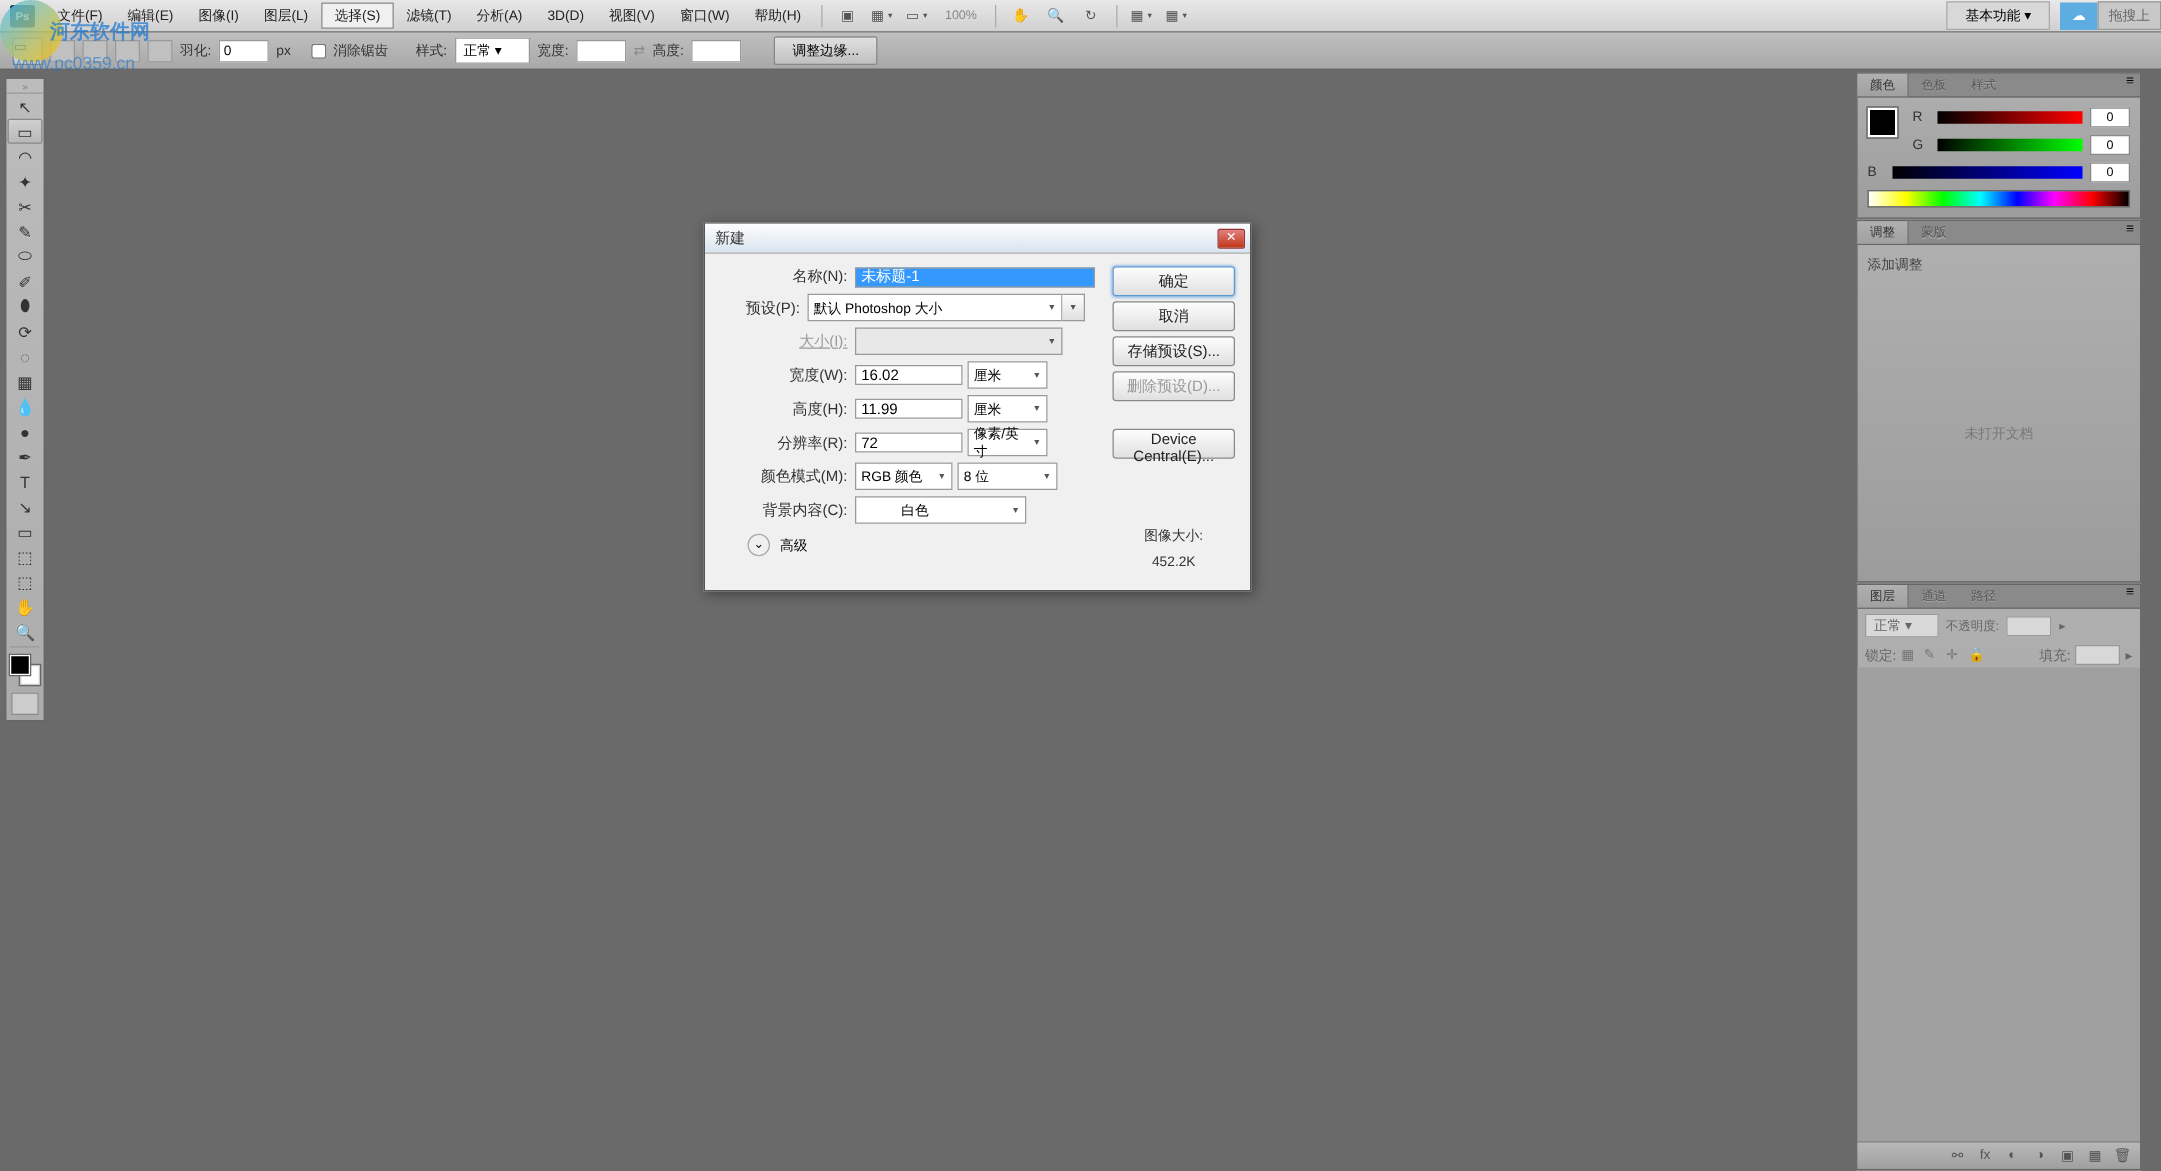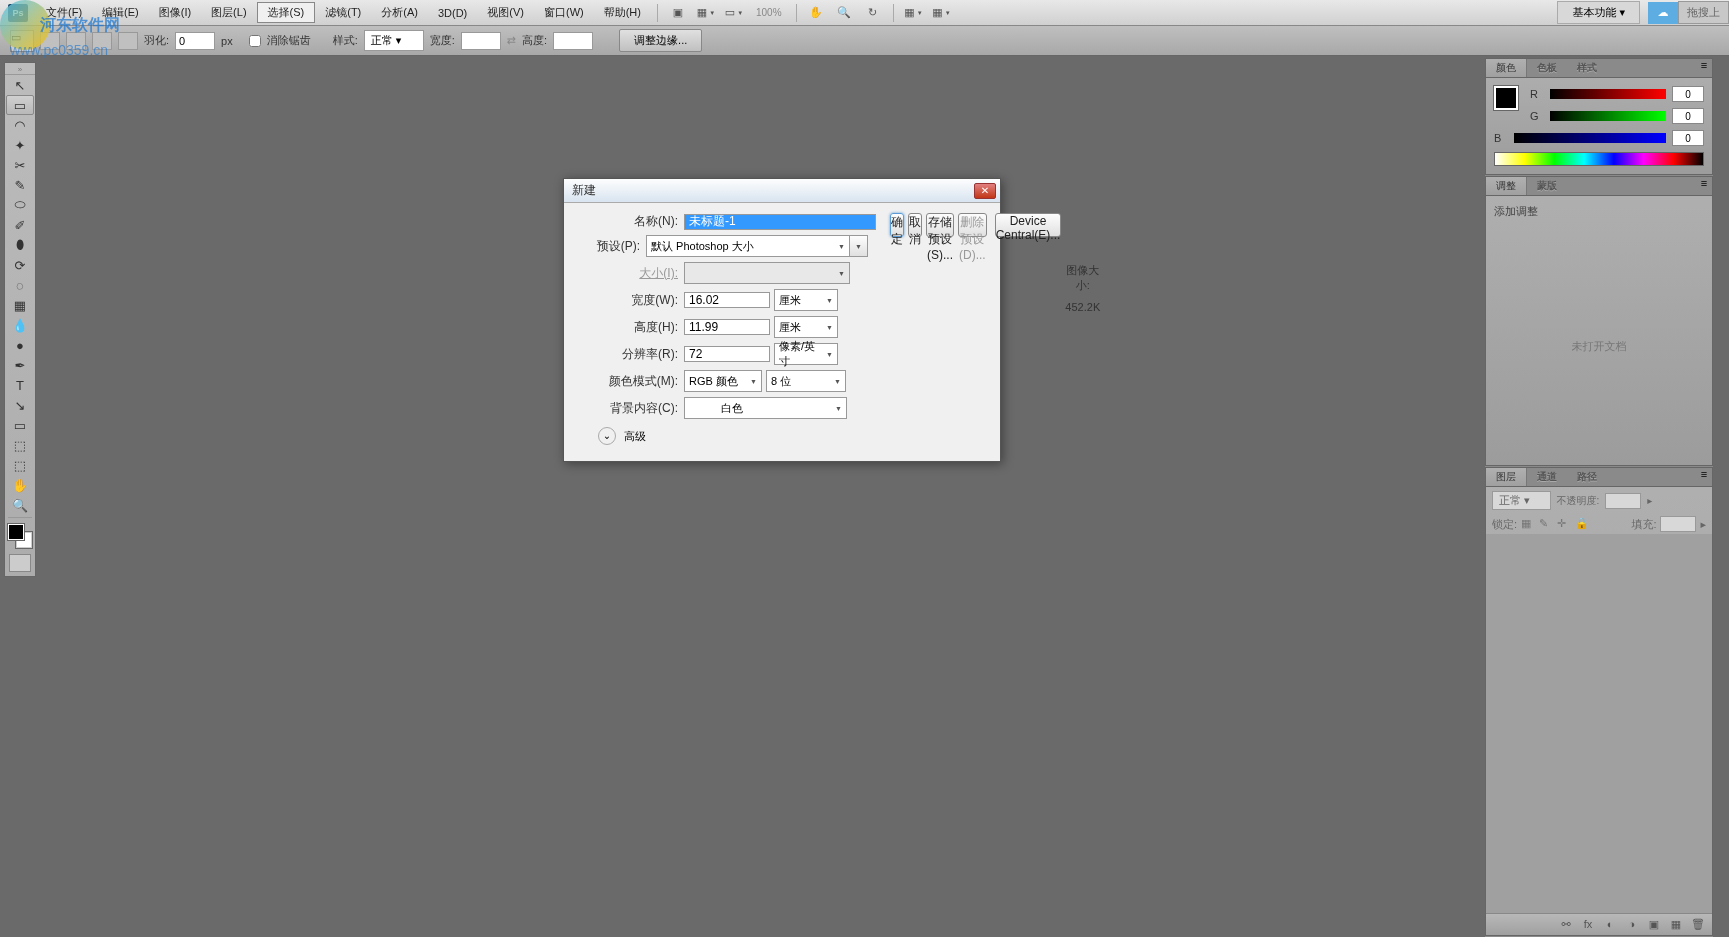--- a/index.html
+++ b/index.html
@@ -48,21 +48,21 @@
 .color-fg { width: 16px; height: 16px; background: #000; border: 1px solid #fff; position: absolute; top: 0; left: 0; outline: 1px solid #666; }
 .color-bg { width: 16px; height: 16px; background: #fff; border: 1px solid #ccc; position: absolute; bottom: 0; right: 0; outline: 1px solid #666; }
 .quickmask { width: 22px; height: 18px; margin: 2px auto; border: 1px solid #888; background: #ccc; }
 .canvas { position: absolute; left: 40px; top: 66px; right: 240px; bottom: 0; background: #6a6a6a; }
 .right-panels { position: absolute; right: 16px; top: 58px; width: 228px; bottom: 0; display: flex; flex-direction: column; background: #8a8a8a; }
 
 .panel { background: linear-gradient(#b0b0b0, #9c9c9c); border: 1px solid #666; margin-bottom: 1px; }
 .panel-tabs { display: flex; background: #8a8a8a; height: 19px; border-bottom: 1px solid #666; }
 .panel-tab { padding: 2px 10px; color: #333; font-size: 10px; cursor: pointer; }
 .panel-tab.active { background: linear-gradient(#b0b0b0, #a0a0a0); border-right: 1px solid #777; }
-.panel-tab.inactive { color: #555; text-shadow: 0 1px 0 #aaa; font-weight: bold; }
+.panel-tab.inactive { color: #555; text-shadow: 0 1px 0 #aaa; }
 .panel-menu { margin-left: auto; width: 16px; text-align: center; }
 .panel-body { padding: 6px; min-height: 40px; }
 
 
 .color-panel .panel-body { padding: 8px; }
 .color-swatch-big { width: 24px; height: 24px; background: #000; border: 2px solid #fff; outline: 1px solid #666; float: left; margin-right: 12px; }
 .color-rgb-row { display: flex; align-items: center; margin-bottom: 6px; height: 16px; }
 .rgb-label { width: 14px; color: #333; }
 .rgb-slider { flex: 1; height: 10px; margin: 0 6px; }
 .rgb-slider.r { background: linear-gradient(to right, #000, #f00); }
@@ -88,36 +88,36 @@
 .layers-footer { height: 22px; background: linear-gradient(#b8b8b8, #a0a0a0); border-top: 1px solid #888; display: flex; align-items: center; justify-content: flex-end; padding: 0 6px; gap: 6px; }
 .footer-icon { width: 16px; height: 14px; color: #555; font-size: 11px; text-align: center; }
 
 
 .dialog { position: absolute; left: 563px; top: 178px; width: 438px; background: #F0F0F0; border: 1px solid #555; box-shadow: 2px 2px 10px rgba(0,0,0,0.4); }
 .dialog-titlebar { background: linear-gradient(#fdfdfd, #d8e4f0); height: 24px; display: flex; align-items: center; padding: 0 4px; border-bottom: 1px solid #aaa; }
 .dialog-title { flex: 1; padding-left: 4px; color: #333; font-size: 12px; }
 .dialog-close { width: 22px; height: 16px; background: linear-gradient(#e08080, #c23616); color: #fff; text-align: center; font-size: 10px; border: 1px solid #933; border-radius: 2px; line-height: 14px; }
 .dialog-body { padding: 10px 12px 16px; display: flex; gap: 14px; }
 .dialog-fields { flex: 1; }
-.dialog-buttons { width: 116px; display: flex; flex-direction: row; gap: 4px; }
+.dialog-buttons { width: 116px; display: flex; flex-direction: column; gap: 4px; }
 .field-row { display: flex; align-items: center; margin-bottom: 5px; }
 .field-label { width: 108px; text-align: right; padding-right: 6px; color: #333; font-size: 12px; }
 .field-label.disabled { color: #999; text-decoration: underline; }
 .field-input { border: 1px solid #999; background: #fff; height: 16px; padding: 0 4px; font-size: 12px; }
 .field-input.selected { background: #3399ff; color: #fff; }
 .field-input.name { width: 192px; }
 .field-input.num { width: 86px; }
 .field-select { border: 1px solid #999; background: #fff; height: 22px; padding: 0 4px; font-size: 12px; display: flex; align-items: center; justify-content: space-between; }
 .field-select::after { content: "▼"; font-size: 7px; color: #555; margin-left: 6px; }
 .field-select.preset { width: 204px; }
 .field-select.disabled { background: #e8e8e8; color: #aaa; width: 166px; }
 .field-select.unit { width: 64px; margin-left: 4px; }
 .field-select.mode { width: 78px; }
 .field-select.bits { width: 80px; margin-left: 4px; }
-.field-select.bg { width: 163px; padding-left: 36px; }
+.field-select.bg { width: 137px; padding-left: 36px; }
 .dlg-btn { background: linear-gradient(#fdfdfd, #e0e0e0); border: 1px solid #888; height: 24px; border-radius: 3px; font-size: 12px; color: #222; cursor: pointer; }
 .dlg-btn.primary { border: 1px solid #5b9bd5; box-shadow: 0 0 3px #5b9bd5; }
 .dlg-btn.disabled { color: #999; }
 .advanced-row { display: flex; align-items: center; margin-top: 8px; padding-left: 22px; }
 .adv-chevron { width: 18px; height: 18px; border: 1px solid #aaa; border-radius: 9px; text-align: center; margin-right: 8px; line-height: 16px; font-size: 10px; }
 .imagesize { text-align: center; margin-top: 50px; font-size: 12px; color: #333; }
 .imagesize-label { margin-bottom: 8px; }
 .dropdown-arrow { width: 18px; height: 22px; border: 1px solid #999; border-left: none; background: linear-gradient(#fdfdfd, #e0e0e0); display: flex; align-items: center; justify-content: center; }
 .dropdown-arrow::after { content: "▼"; font-size: 7px; color: #555; }
 </style>

